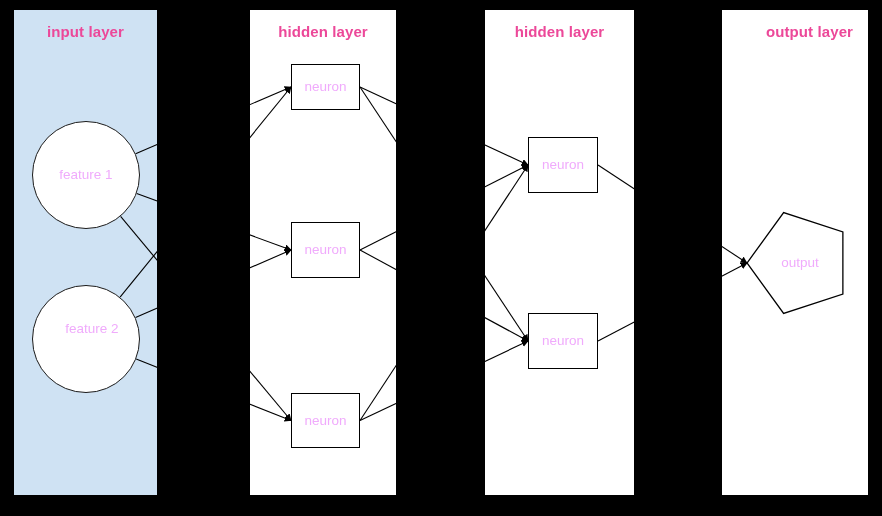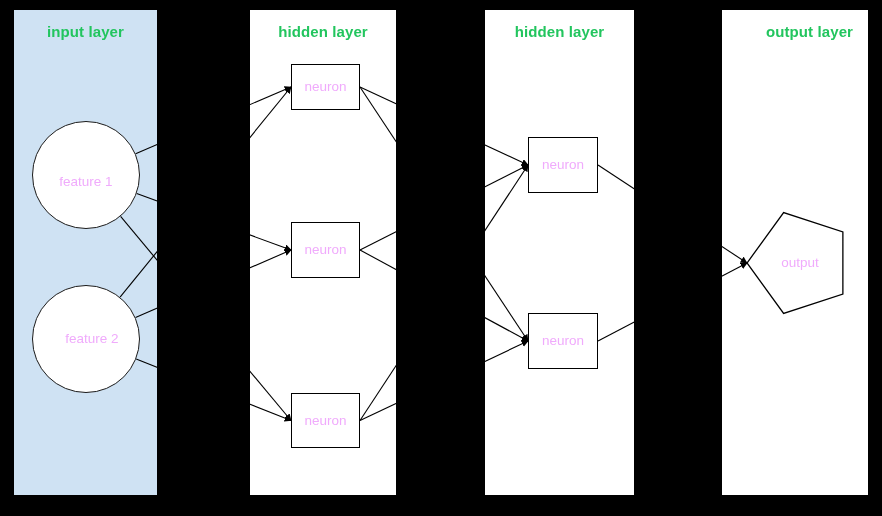--- a/index.html
+++ b/index.html
@@ -19,21 +19,21 @@
     position: absolute;
     box-sizing: border-box;
   }
   .layer-title {
     position: absolute;
     left: 0;
     right: 8px;
     text-align: center;
     font-weight: bold;
     font-size: 15px;
-    color: #22c55e;
+    color: #ec4899;
     letter-spacing: 0.1px;
   }
   svg.edges {
     position: absolute;
     left: 0;
     top: 0;
     width: 882px;
     height: 516px;
     pointer-events: none;
   }
@@ -100,23 +100,23 @@
         <line x1="598" y1="341" x2="747" y2="263" stroke="#000000" stroke-width="1.1" marker-end="url(#arrow)"></line>
       </g>
     </svg>
 
   <div class="layer-title" id="title-0" style="left: 14px; width: 143px; top: 23px;">input layer</div>
   <div class="layer-title" id="title-1" style="left: 250px; width: 146px; top: 23px;">hidden layer</div>
   <div class="layer-title" id="title-2" style="left: 485px; width: 149px; top: 23px;">hidden layer</div>
   <div class="layer-title" id="title-3" style="left: 722px; width: 175px; top: 23px;">output layer</div>
 
   <div class="circle-node" id="in-0" style="left: 32px; top: 121px; width: 108px; height: 108px;"></div>
-  <div class="node-label" id="in-0-l" style="left: 32px; width: 108px; top: 174px;">feature 1</div>
+  <div class="node-label" id="in-0-l" style="left: 32px; width: 108px; top: 167px;">feature 1</div>
   <div class="circle-node" id="in-1" style="left: 32px; top: 285px; width: 108px; height: 108px;"></div>
-  <div class="node-label" id="in-1-l" style="left: 32px; width: 120px; top: 331px; text-align: center;">feature 2</div>
+  <div class="node-label" id="in-1-l" style="left: 32px; width: 120px; top: 321px; text-align: center;">feature 2</div>
 
   <div class="box-node" id="h1-0" style="left: 291px; top: 64px; width: 69px; height: 46px;"></div>
   <div class="node-label" id="h1-0-l" style="left: 291px; width: 69px; top: 79px;">neuron</div>
   <div class="box-node" id="h1-1" style="left: 291px; top: 222px; width: 69px; height: 56px;"></div>
   <div class="node-label" id="h1-1-l" style="left: 291px; width: 69px; top: 242px;">neuron</div>
   <div class="box-node" id="h1-2" style="left: 291px; top: 393px; width: 69px; height: 55px;"></div>
   <div class="node-label" id="h1-2-l" style="left: 291px; width: 69px; top: 412.5px;">neuron</div>
 
   <div class="box-node" id="h2-0" style="left: 528px; top: 137px; width: 70px; height: 56px;"></div>
   <div class="node-label" id="h2-0-l" style="left: 528px; width: 70px; top: 157px;">neuron</div>

